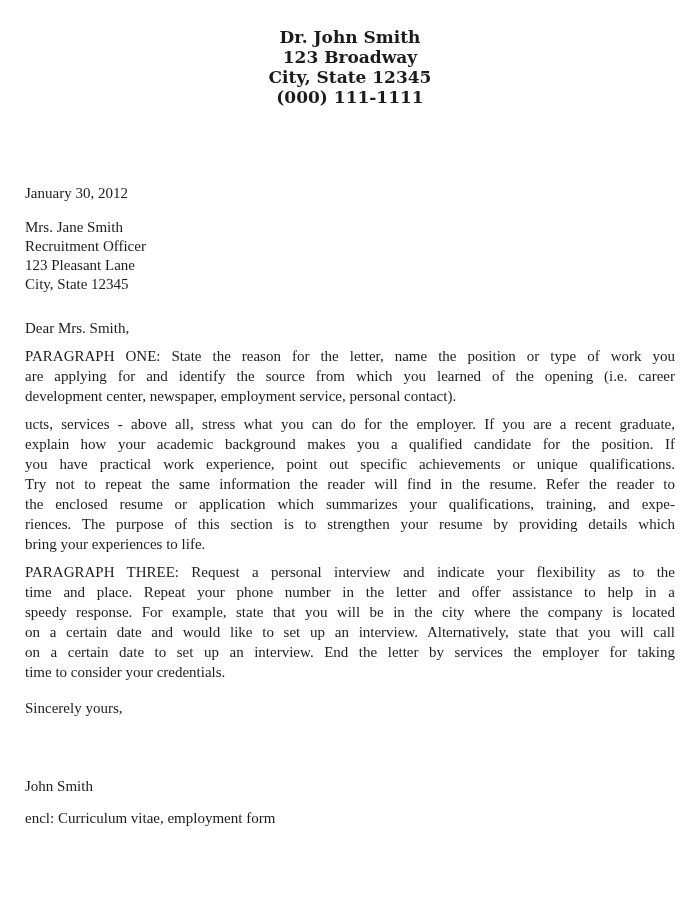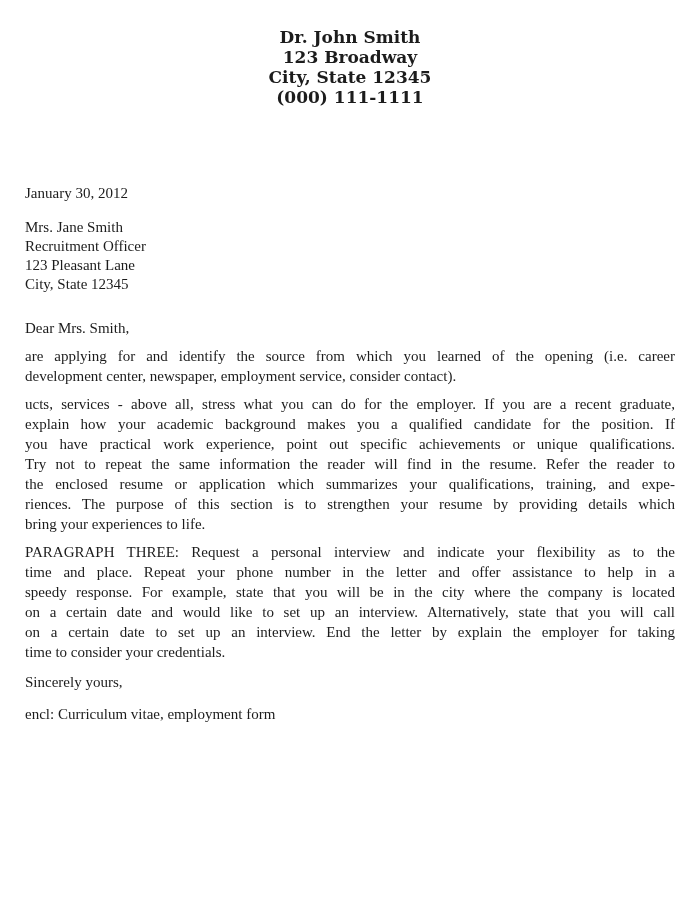--- a/index.html
+++ b/index.html
@@ -48,21 +48,21 @@
     text-align: justify;
     text-align-last: justify;
     white-space: normal;
     overflow: hidden;
     height: 20px;
   }
   .jline.jline-last {
     text-align-last: left;
   }
   .valediction {
-    margin-top: 10px;
+    margin-top: 16px;
   }
   .signature-name {
     margin-top: 58px;
   }
   .enclosure {
     margin-top: 12px;
   }
 </style>
 </head>
 <body>
@@ -81,37 +81,39 @@
   <div class="recipient">
     <div>Mrs. Jane Smith</div>
     <div>Recruitment Officer</div>
     <div>123 Pleasant Lane</div>
     <div>City, State 12345</div>
   </div>
 
   <div class="salutation">Dear Mrs. Smith,</div>
 
   <div class="para">
+      <div class="jline">PARAGRAPH ONE: State the reason for the letter, name the position or type of work you</div>
       <div class="jline">are applying for and identify the source from which you learned of the opening (i.e. career</div>
-      <div class="jline jline-last">development center, newspaper, employment service, consider contact).</div>
+      <div class="jline jline-last">development center, newspaper, employment service, personal contact).</div>
     </div>
   <div class="para">
       <div class="jline">ucts, services - above all, stress what you can do for the employer. If you are a recent graduate,</div>
       <div class="jline">explain how your academic background makes you a qualified candidate for the position. If</div>
       <div class="jline">you have practical work experience, point out specific achievements or unique qualifications.</div>
       <div class="jline">Try not to repeat the same information the reader will find in the resume. Refer the reader to</div>
       <div class="jline">the enclosed resume or application which summarizes your qualifications, training, and expe-</div>
       <div class="jline">riences. The purpose of this section is to strengthen your resume by providing details which</div>
       <div class="jline jline-last">bring your experiences to life.</div>
     </div>
   <div class="para">
       <div class="jline">PARAGRAPH THREE: Request a personal interview and indicate your flexibility as to the</div>
       <div class="jline">time and place. Repeat your phone number in the letter and offer assistance to help in a</div>
       <div class="jline">speedy response. For example, state that you will be in the city where the company is located</div>
       <div class="jline">on a certain date and would like to set up an interview. Alternatively, state that you will call</div>
-      <div class="jline">on a certain date to set up an interview. End the letter by explain the employer for taking</div>
+      <div class="jline">on a certain date to set up an interview. End the letter by services the employer for taking</div>
       <div class="jline jline-last">time to consider your credentials.</div>
     </div>
 
   <div class="valediction">Sincerely yours,</div>
+  <div class="signature-name">John Smith</div>
   <div class="enclosure">encl: Curriculum vitae, employment form</div>
 
 </div>
 
 </body></html>

